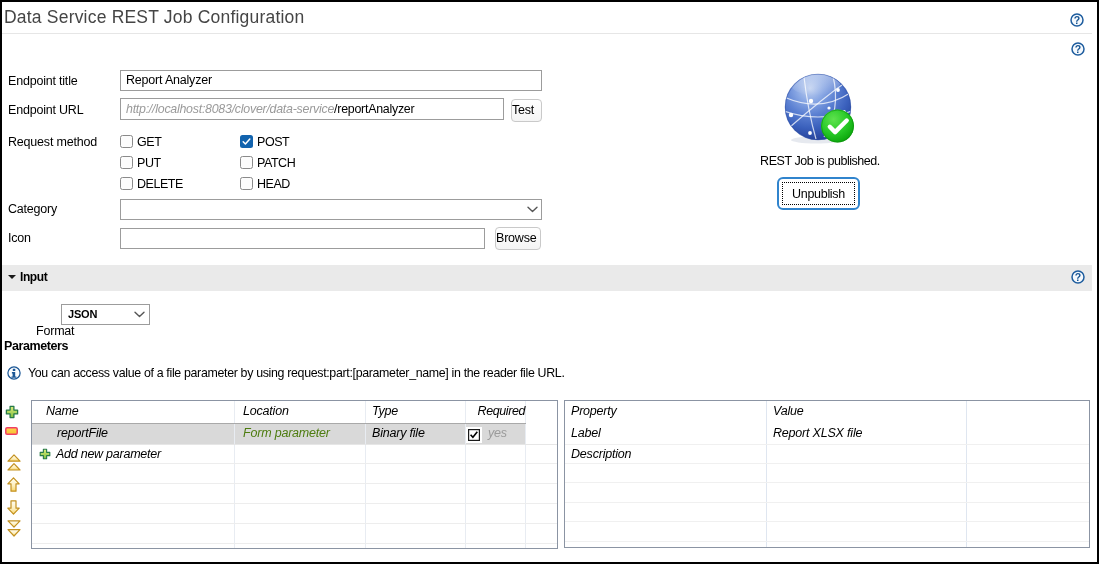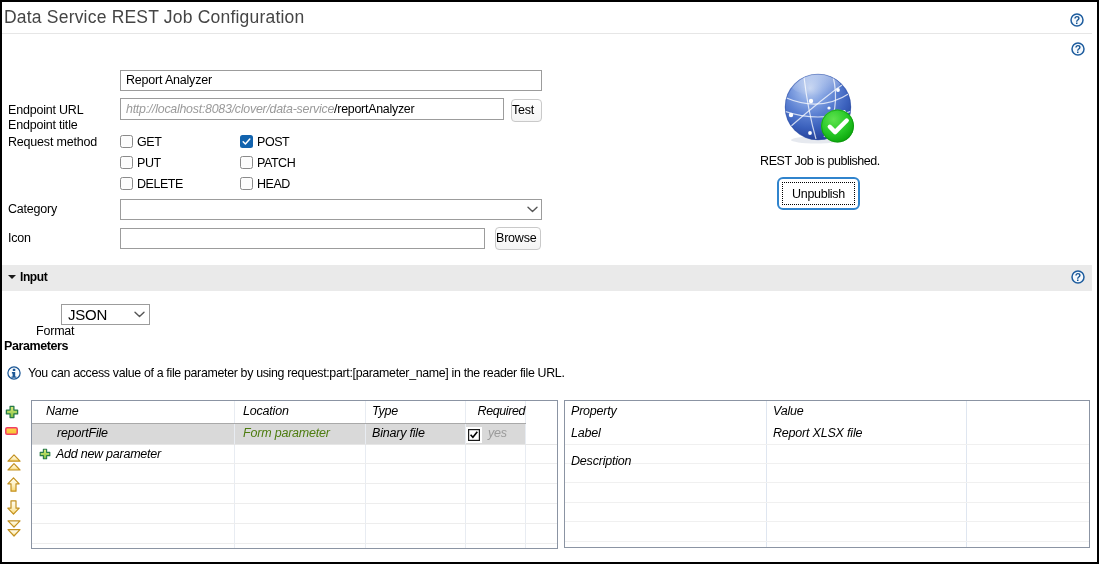--- a/index.html
+++ b/index.html
@@ -35,21 +35,21 @@
 
   <div class="hline" style="left:2px; top:33px; width:1090px; background:#e6e6e6;"></div>
 
   <div class="abs" id="help1" style="left:1071px; top:42px;">
       <svg width="14" height="14" viewBox="0 0 14 14">
         <circle cx="7" cy="7" r="6" fill="#f5f9fd" stroke="#1d5c9e" stroke-width="1.5"></circle>
         <text x="7" y="10.6" font-size="10.5" font-weight="bold" fill="#185593" text-anchor="middle" font-family="Liberation Sans">?</text>
       </svg>
     </div>
 
-  <div class="abs lab" style="top:74px;margin-top:44px;">Endpoint title</div>
+  <div class="abs lab" style="top:74px;">Endpoint title</div>
   <div class="abs lab" style="top:103px;">Endpoint URL</div>
   <div class="abs lab" style="top:135px;">Request method</div>
   <div class="abs lab" style="top:202px;">Category</div>
   <div class="abs lab" style="top:231px;">Icon</div>
 
   <div class="abs inp" style="left:120px; top:70px; width:422px; height:21px;">
     <div style="font-size:12.5px; line-height:19px; padding-left:5px; letter-spacing:-0.2px;">Report Analyzer</div>
   </div>
   <div class="abs inp" style="left:120px; top:98px; width:384px; height:22px;">
     <div style="font-size:12.4px; line-height:20px; padding-left:5px; white-space:nowrap; letter-spacing:-0.25px;"><i style="color:#9a9a9a;">http://localhost:8083/clover/data-service</i><span style="color:#000;">/reportAnalyzer</span></div>
@@ -145,21 +145,21 @@
   </div>
   <div class="abs" id="help2" style="left:1071px; top:270px;">
       <svg width="14" height="14" viewBox="0 0 14 14">
         <circle cx="7" cy="7" r="6" fill="#f5f9fd" stroke="#1d5c9e" stroke-width="1.5"></circle>
         <text x="7" y="10.6" font-size="10.5" font-weight="bold" fill="#185593" text-anchor="middle" font-family="Liberation Sans">?</text>
       </svg>
     </div>
 
   <div class="abs lab" style="top:324px;margin-left:28px;">Format</div>
   <div class="abs inp" style="left:61px; top:304px; width:89px; height:21px;">
-    <div style="font-size:15px; line-height:19px; padding-left:6px; letter-spacing:-0.2px;">JSON</div>
+    <div style="font-size:11px; line-height:19px; padding-left:6px; letter-spacing:-0.2px;font-weight:bold;">JSON</div>
   </div>
   <div class="abs" id="chev2" style="left:134px; top:311px;">
       <svg width="11" height="7" viewBox="0 0 11 7">
         <path d="M1 1.2l4.5 4.3L10 1.2" stroke="#565656" stroke-width="1.4" fill="none" stroke-linecap="round" stroke-linejoin="round"></path>
       </svg>
     </div>
 
   <div class="abs" style="left:4px; top:339px; font-size:12.5px; font-weight:bold; letter-spacing:-0.4px;">Parameters</div>
   <div class="abs" id="info" style="left:7px; top:366px;">
       <svg width="14" height="14" viewBox="0 0 14 14">
@@ -289,14 +289,14 @@
   <div class="hline" style="left:565px; top:443.5px; width:523.5px; background:#f0f0f0;"></div>
   <div class="hline" style="left:565px; top:462.5px; width:523.5px; background:#f0f0f0;"></div>
   <div class="hline" style="left:565px; top:482px; width:523.5px; background:#f0f0f0;"></div>
   <div class="hline" style="left:565px; top:501.5px; width:523.5px; background:#f0f0f0;"></div>
   <div class="hline" style="left:565px; top:521px; width:523.5px; background:#f0f0f0;"></div>
   <div class="hline" style="left:565px; top:540.5px; width:523.5px; background:#f0f0f0;"></div>
   <div class="abs t13" style="left:571px; top:404px;">Property</div>
   <div class="abs t13" style="left:773px; top:404px;">Value</div>
   <div class="abs t13" style="left:571px; top:426px;">Label</div>
   <div class="abs t13" style="left:773px; top:426px;">Report XLSX file</div>
-  <div class="abs t13" style="left:571px; top:447px;margin-top:7px;">Description</div>
+  <div class="abs t13" style="left:571px; top:447px;">Description</div>
 </div>
 
 </body></html>

